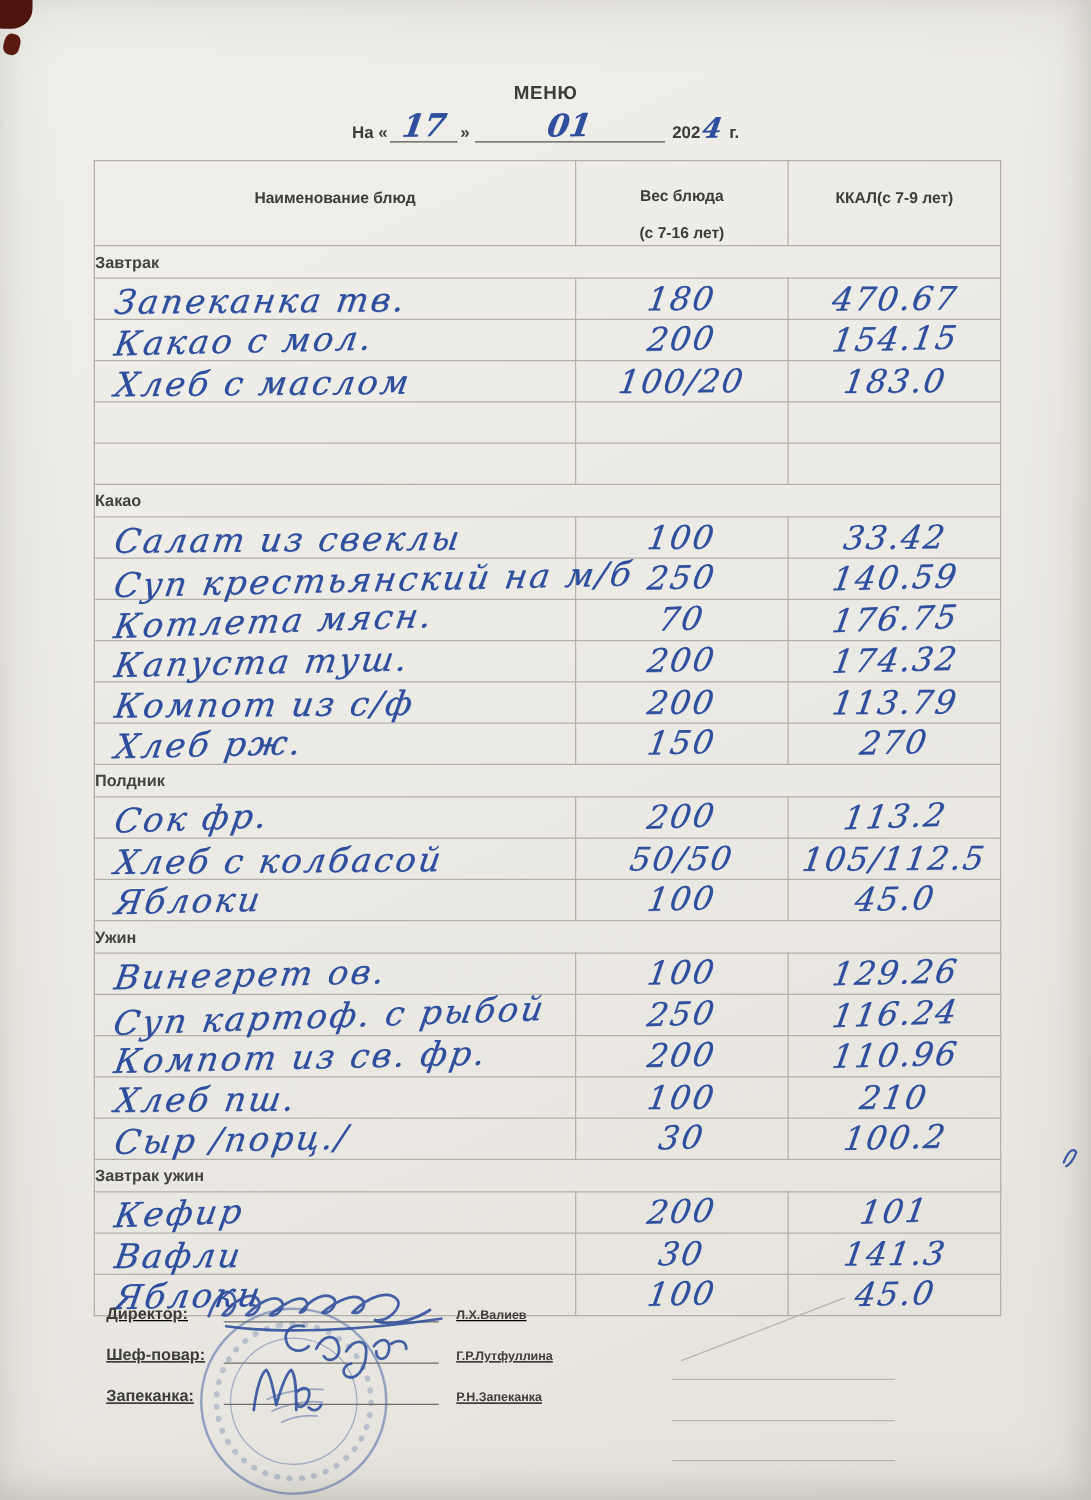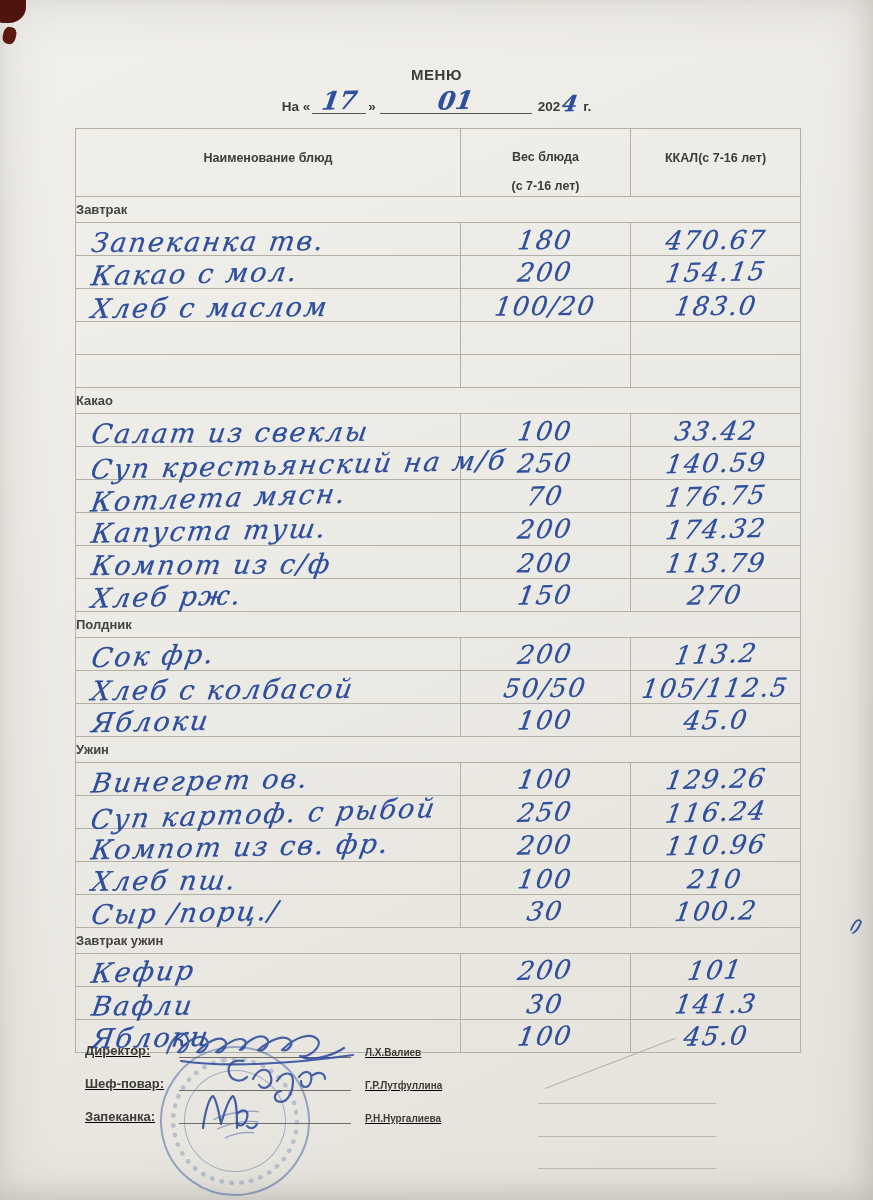--- a/index.html
+++ b/index.html
@@ -100,21 +100,21 @@
         <col style="width:170px">
         <col style="width:170px">
       </colgroup>
     <thead>
       <tr>
         <th class="th-dish">Наименование блюд</th>
         <th class="th-weight">
           <div class="line1">Вес блюда</div>
           <div class="line2">(с 7-16 лет)</div>
         </th>
-        <th class="th-kcal">ККАЛ(с 7-16 лет)</th>
+        <th class="th-kcal">ККАЛ(с 7-9 лет)</th>
       </tr>
     </thead>
     <tbody>
         <tr class="section-row">
           <td colspan="3">Завтрак</td>
         </tr>
         <tr class="data-row">
           <td class="cell-dish"><span class="hw">Запеканка тв.</span></td>
           <td class="cell-weight"><span class="hw">180</span></td>
           <td class="cell-kcal"><span class="hw">470.67</span></td>
@@ -266,17 +266,17 @@
       </span>
       <span class="sig-name">Г.Р.Лутфуллина</span>
     </div>
     <div class="sig-row">
       <span class="sig-label">Запеканка:</span>
       <span class="sig-line">
         <svg class="sig-svg svg-nurse" viewBox="0 0 72 50">
           <path d="M8 42 C10 26 14 12 18 10 C22 14 24 28 26 38 C30 24 34 12 38 10 C42 14 42 30 42 42 M42 28 C48 22 54 24 52 32 C50 40 43 42 42 36 M52 40 C56 44 60 42 62 38"></path>
         </svg>
       </span>
-      <span class="sig-name">Р.Н.Нургалиева</span>
+      <span class="sig-name">Р.Н.Запеканка</span>
     </div>
   </div>
 
 </div>
 
 </body></html>

